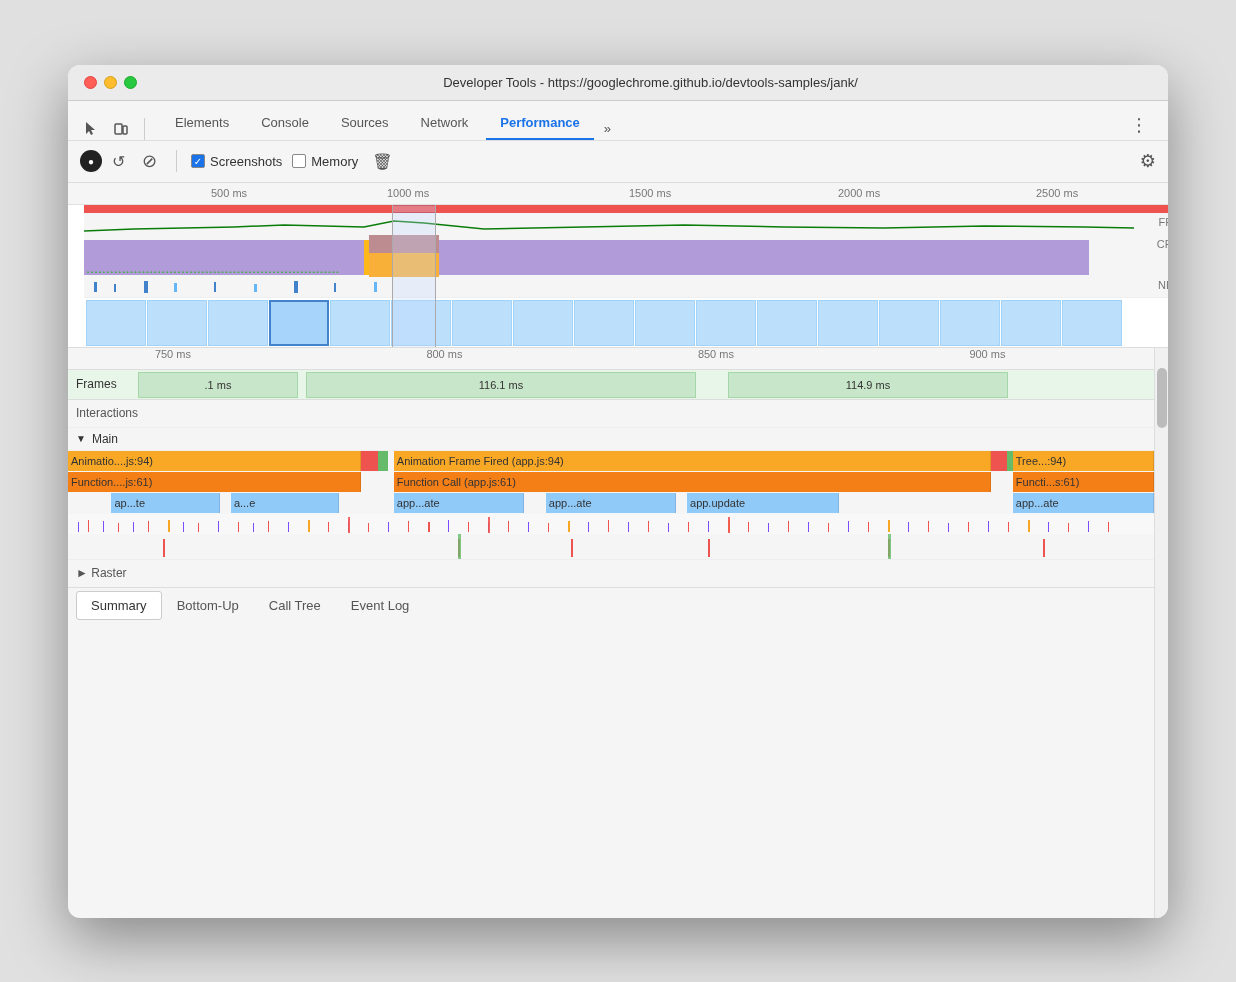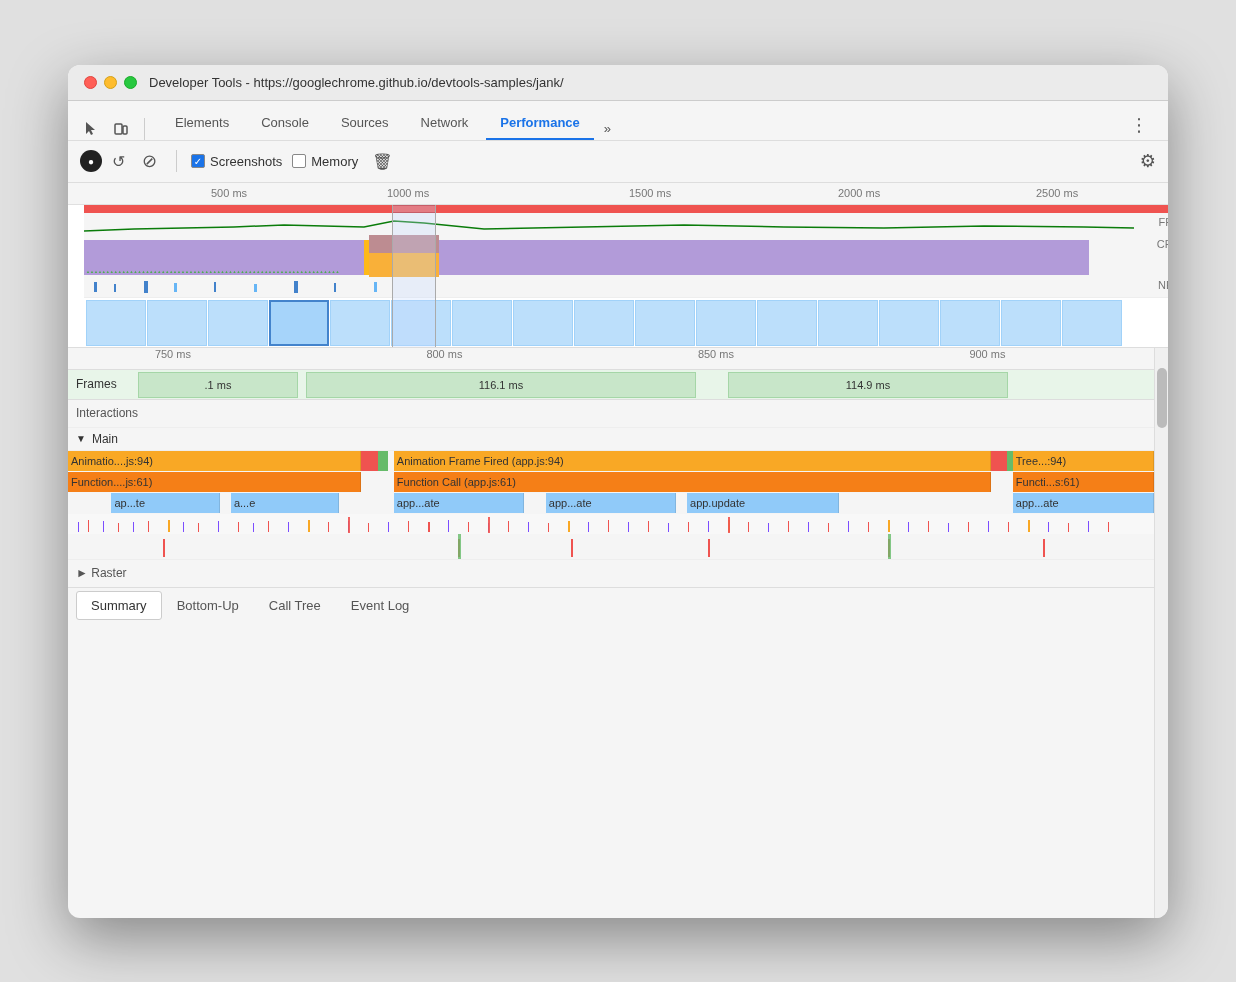--- a/index.html
+++ b/index.html
@@ -35,21 +35,21 @@
       width: 13px;
       height: 13px;
       border-radius: 50%;
       cursor: pointer;
     }
     .tl-red { background: #ff5f57; border: 1px solid #e0443e; }
     .tl-yellow { background: #febc2e; border: 1px solid #d4a017; }
     .tl-green { background: #28c840; border: 1px solid #1aab29; }
     .title-text {
       flex: 1;
-      text-align: left;
+      text-align: center;
       font-size: 13px;
       color: #333;
       font-weight: 500;
     }
     
     .tab-bar {
       background: #f5f5f5;
       border-bottom: 1px solid #ddd;
       display: flex;
       align-items: flex-end;

